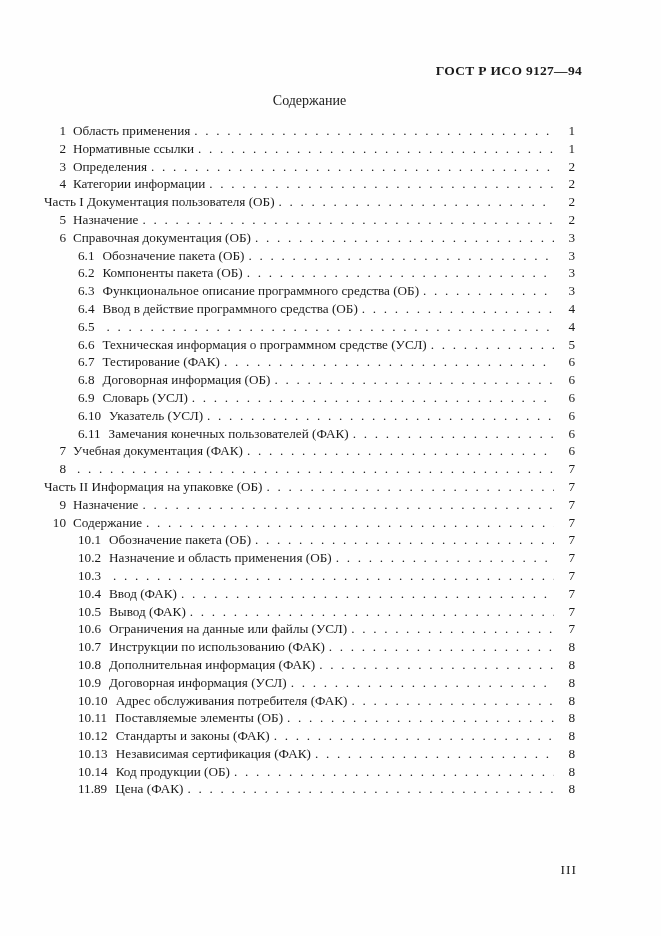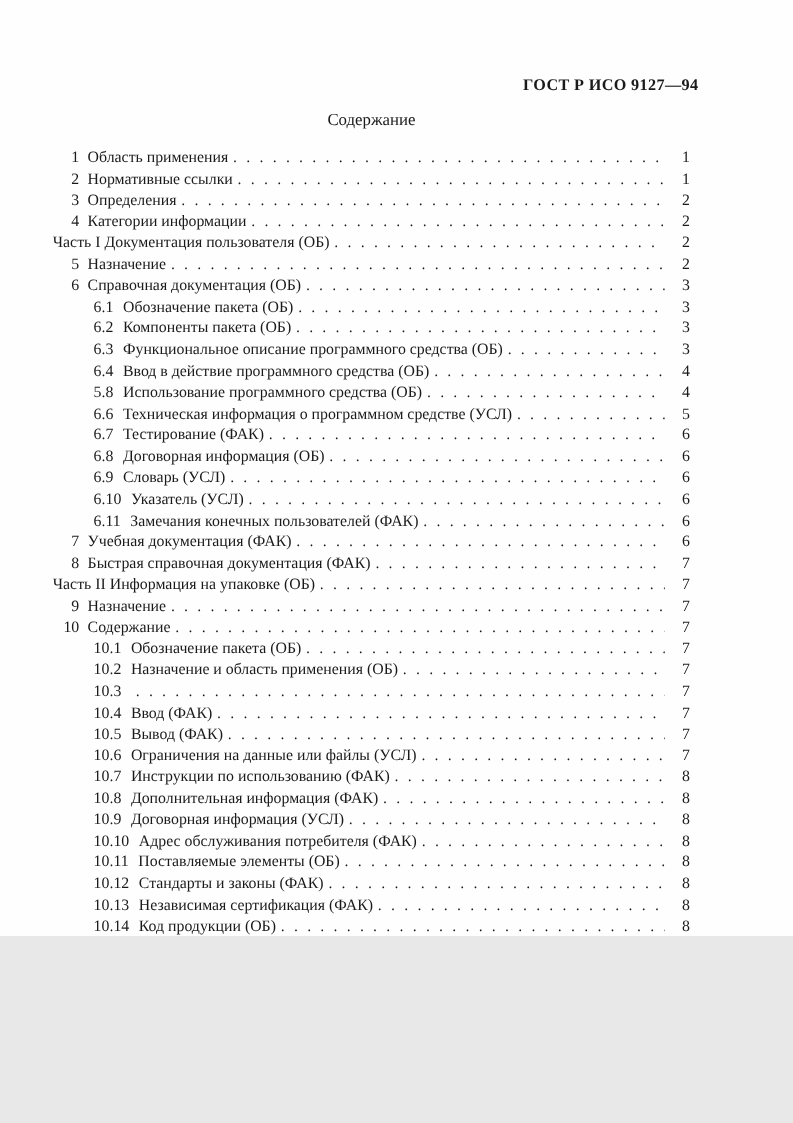--- a/index.html
+++ b/index.html
@@ -1,19 +1,19 @@
 <!DOCTYPE html>
 <html><head>
 <meta charset="utf-8">
 <style>
   html, body { margin: 0; padding: 0; background: #e8e8e8; }
   .page {
     position: relative;
     width: 661px;
-    height: 780px;
+    height: 936px;
     margin: 0 auto;
     background: #fefefe;
     color: #1a1a1a;
     font-family: "Liberation Serif", "DejaVu Serif", serif;
     box-sizing: border-box;
     padding: 63px 86px 0 44px;
     overflow: hidden;
   }
   .doc-code {
     text-align: right;
@@ -138,22 +138,21 @@
     <span class="dots"></span>
     <span class="pg">3</span>
   </div>
       <div class="row level-sub">
     <span class="num">6.4</span>
     <span class="label">Ввод в действие программного средства (ОБ)</span>
     <span class="dots"></span>
     <span class="pg">4</span>
   </div>
       <div class="row level-sub">
-    <span class="num">5.8</span>
-    <span class="label">Использование программного средства (ОБ)</span>
+    <span class="num">6.5</span>
     <span class="dots"></span>
     <span class="pg">4</span>
   </div>
       <div class="row level-sub">
     <span class="num">6.6</span>
     <span class="label">Техническая информация о программном средстве (УСЛ)</span>
     <span class="dots"></span>
     <span class="pg">5</span>
   </div>
       <div class="row level-sub">
@@ -187,21 +186,20 @@
     <span class="pg">6</span>
   </div>
       <div class="row level-top">
     <span class="num">7</span>
     <span class="label">Учебная документация (ФАК)</span>
     <span class="dots"></span>
     <span class="pg">6</span>
   </div>
       <div class="row level-top">
     <span class="num">8</span>
-    <span class="label">Быстрая справочная документация (ФАК)</span>
     <span class="dots"></span>
     <span class="pg">7</span>
   </div>
       <div class="row level-part">
 
     <span class="label">Часть II Информация на упаковке (ОБ)</span>
     <span class="dots"></span>
     <span class="pg">7</span>
   </div>
       <div class="row level-top">

